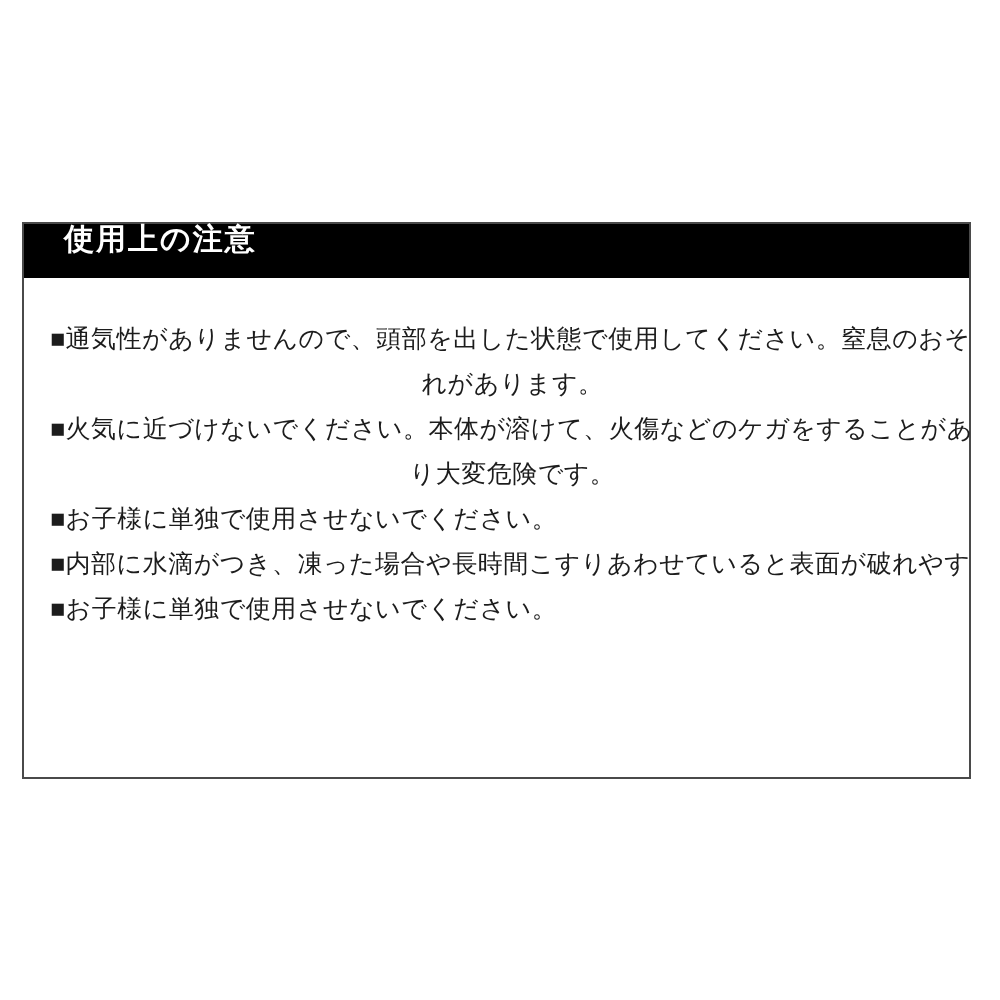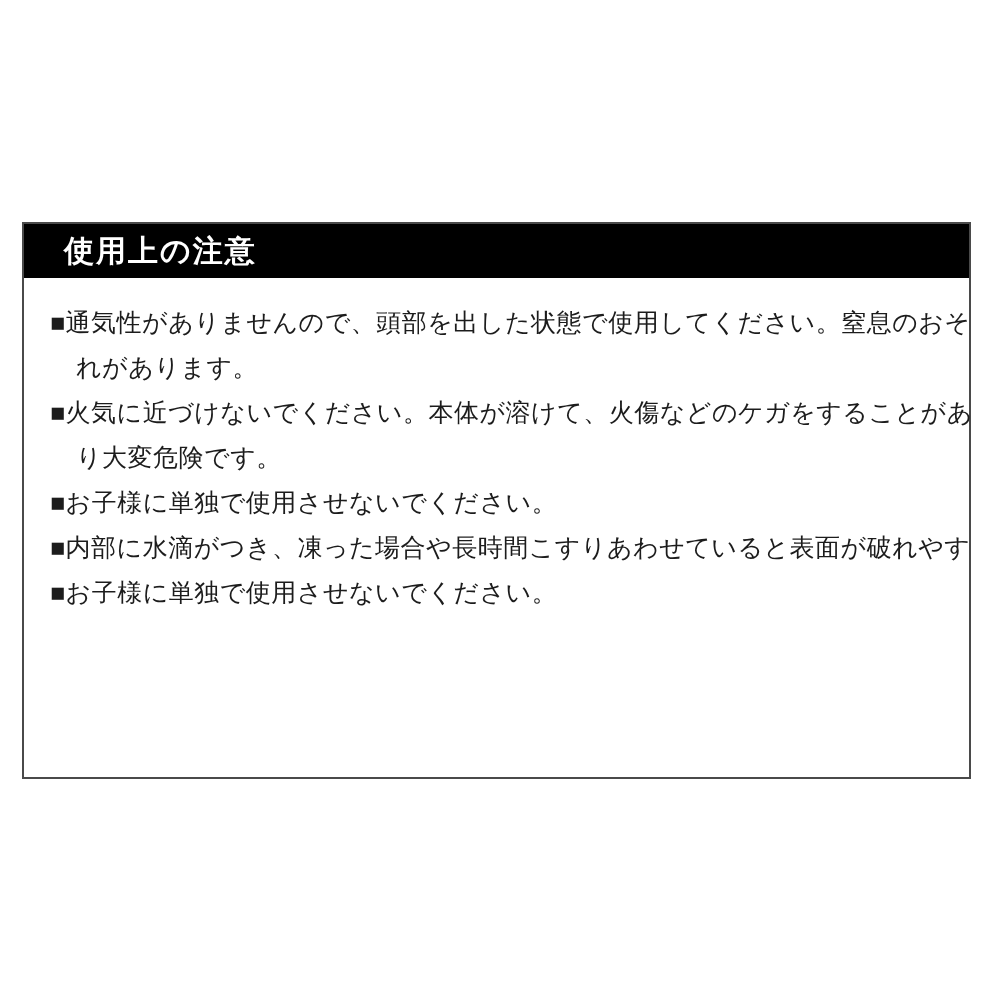--- a/index.html
+++ b/index.html
@@ -23,42 +23,42 @@
     width: 949px;
     height: 557px;
     border: 2px solid #4a4a4a;
     background: #ffffff;
   }
   .notice-header {
     width: 100%;
     height: 54px;
     background: #000000;
     display: flex;
-    align-items: center;
     padding-left: 40px;
   }
   .notice-title {
     color: #ffffff;
     font-size: 30px;
     font-weight: bold;
     letter-spacing: 2px;
     line-height: 1;
   }
   .notice-body {
-    padding: 22px 20px 0 26px;
+    padding: 38px 20px 0 26px;
   }
   .line {
     font-size: 25px;
     line-height: 45px;
     color: #1c1c1c;
     white-space: nowrap;
     letter-spacing: 0.5px;
   }
   .line.cont {
     padding-left: 26px;
+    text-align: center;
   }
 </style>
 </head>
 <body>
 
 <div class="page">
   <div class="notice-box">
     <div class="notice-header">
       <span class="notice-title">使用上の注意</span>
     </div>

